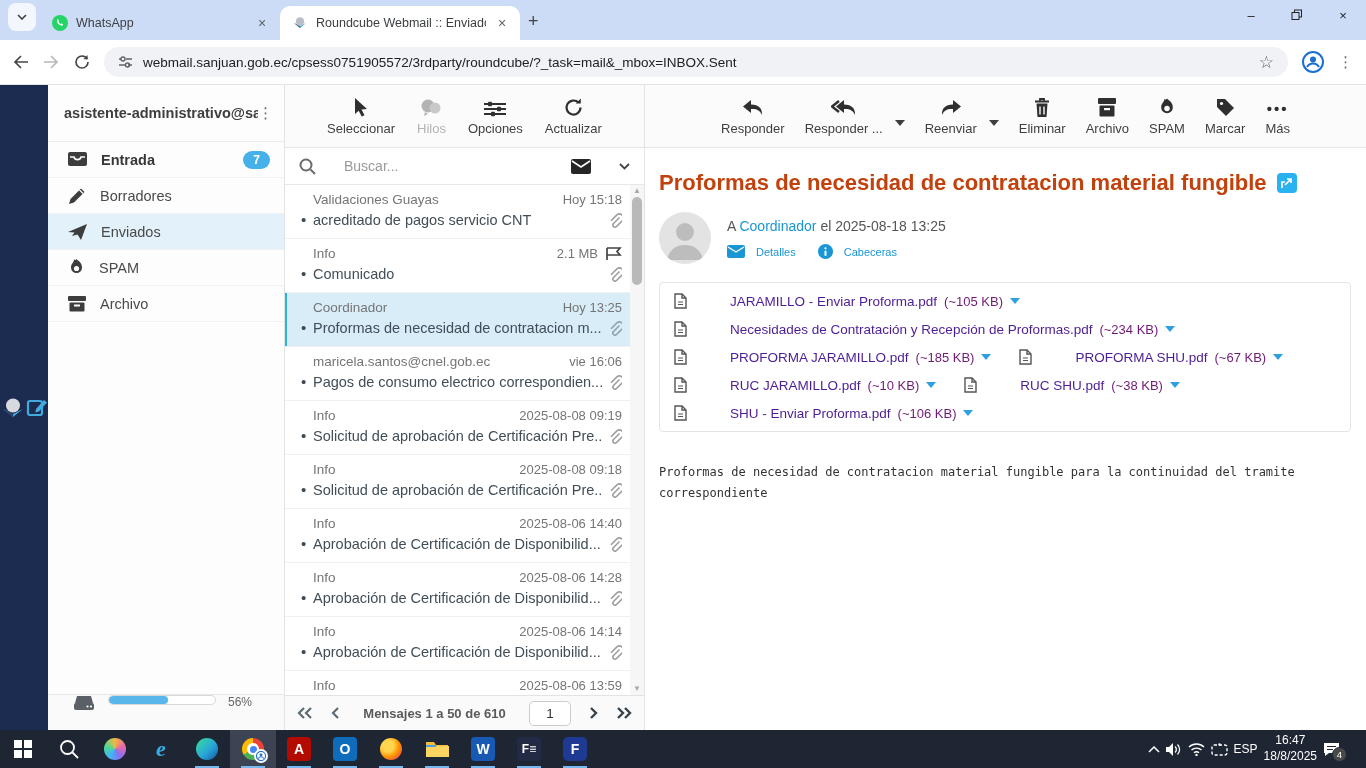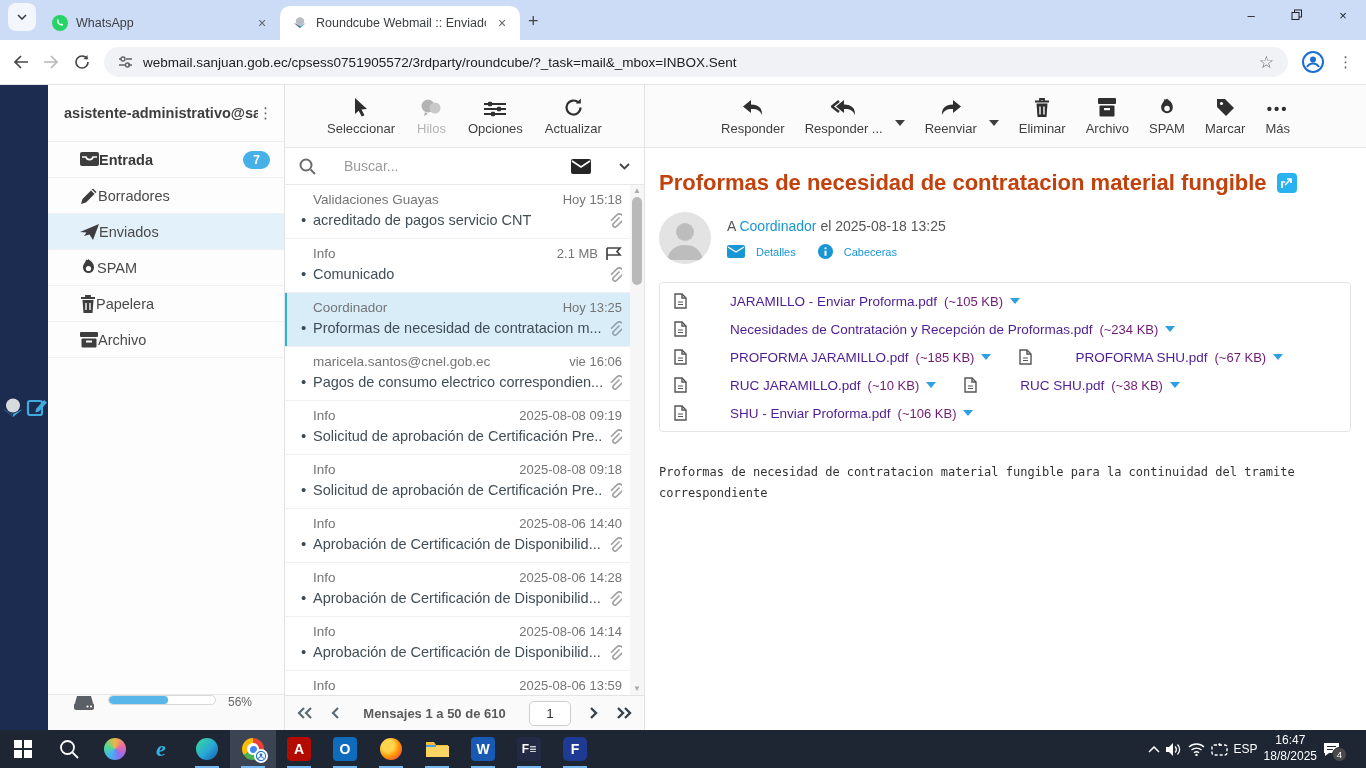--- a/index.html
+++ b/index.html
@@ -31,21 +31,21 @@
   .rail .rtile { width:48px; height:46px; display:flex; align-items:center; justify-content:center; }
   .rail .rtile.active { background:#2b4170; }
   .rail .spacer { flex:1; }
   .cp { color:#e8702c; font-weight:bold; font-size:13px; font-style:italic; }
   .moon { color:#f3f5f9; font-size:19px; }
   .help { color:#f3f5f9; font-size:18px; font-weight:bold; }
 
   .sidebar { width:237px; background:#fdfdfd; border-right:1px solid #e3e3e3; display:flex; flex-direction:column; }
   .acct { height:57px; display:flex; align-items:center; padding:0 10px 0 16px; border-bottom:1px solid #ededed; }
   .acct .alabel { font-size:14.5px; font-weight:bold; color:#3e3e3e; flex:1; white-space:nowrap; overflow:hidden; }
-  .folder { height:36px; display:flex; align-items:center; padding:0 14px 0 32px; border-bottom:1px solid #f1f1f1; color:#4a4a4a; font-size:14.5px; }
+  .folder { height:36px; display:flex; align-items:center; gap:14px; padding:0 14px 0 20px; border-bottom:1px solid #f1f1f1; color:#4a4a4a; font-size:14.5px; }
   .folder.selected { background:#e3f1fa; }
   .folder.bold .flabel { font-weight:bold; color:#383838; }
   .badge { margin-left:auto; background:#45b1e8; color:#fff; font-size:12px; font-weight:bold; border-radius:9px; padding:2px 10px; }
   .storage { margin-top:auto; height:36px; border-top:1px solid #e7e7e7; background:#fafafa; display:flex; align-items:flex-start; gap:12px; padding:0 12px 0 24px; }
   .sbar { width:108px; height:10px; border:1px solid #d9d9d9; border-radius:6px; background:#fff; overflow:hidden; }
   .sfill { height:100%; width:56%; background:#58b6ea; border-radius:6px; }
   .spct { font-size:12px; color:#666; }
 
   .listcol { width:360px; border-right:1px solid #e3e3e3; display:flex; flex-direction:column; background:#fff; }
   .ltoolbar { height:63px; background:#fbfbfb; border-bottom:1px solid #e5e5e5; display:flex; align-items:center; justify-content:center; gap:22px; }
@@ -261,28 +261,20 @@
       <span class="flabel">Enviados</span>
     </div>
     <div class="folder">
       <svg width="17" height="17" viewBox="0 0 17 17">
           <path d="M8.5 0C10 2 14 3 14 8.5a5.5 5.5 0 0 1-11 0C3 4.5 6 3.5 6 0.5 7 1 7.8 1.6 8.5 0z" fill="#3d3d3d"></path>
           <circle cx="8.5" cy="9.5" r="2.6" fill="#fdfdfd"></circle>
         </svg>
       <span class="flabel">SPAM</span>
     </div>
     <div class="folder">
-      <svg width="16" height="18" viewBox="0 0 16 18">
-          <path d="M1 3h14M6 3V1h4v2" stroke="#3d3d3d" stroke-width="1.8" fill="none"></path>
-          <path d="M2.5 5h11l-1 13h-9z" fill="#3d3d3d"></path>
-          <path d="M6 8v7M10 8v7" stroke="#fdfdfd" stroke-width="1.4"></path>
-        </svg>
-      <span class="flabel">Papelera</span>
-    </div>
-    <div class="folder">
       <svg width="18" height="16" viewBox="0 0 18 16">
           <rect x="0" y="0" width="18" height="5" rx="1" fill="#3d3d3d"></rect>
           <rect x="1.5" y="6.5" width="15" height="9" rx="1" fill="#3d3d3d"></rect>
           <rect x="6" y="8.5" width="6" height="2" fill="#fdfdfd"></rect>
         </svg>
       <span class="flabel">Archivo</span>
     </div>
     <div class="storage">
       <svg width="24" height="16" viewBox="0 0 24 16">
           <path d="M3 8h18l-2-7H5z" fill="#5a6066"></path>

